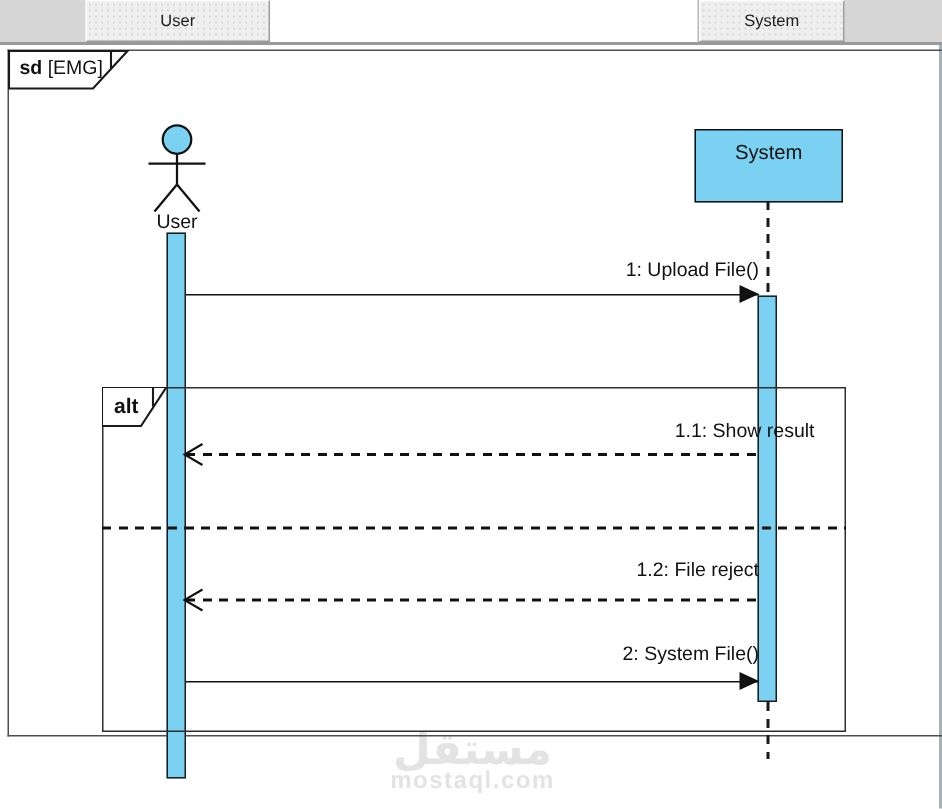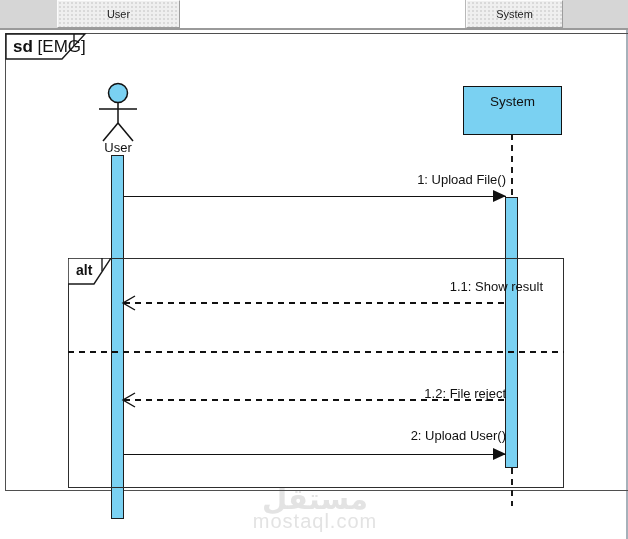--- a/index.html
+++ b/index.html
@@ -44,21 +44,21 @@
   }
 
   
   .sd-frame {
     left: 5px; top: 33px; width: 623px; height: 458px;
     border: 1px solid #4f4f4f;
     border-right: none;
   }
   .sd-label { left: 5px; top: 33px; width: 86px; height: 27px; }
   .sd-label-text {
-    left: 13px; top: 37px; font-size: 17px; white-space: nowrap;
+    left: 13px; top: 37px; font-size: 13px; white-space: nowrap;
   }
   .kw-bold { font-weight: bold; }
 
   
   .actor-svg  { left: 96px; top: 80px; }
   .actor-label {
     left: 88px; top: 140px; width: 60px;
     text-align: center; font-size: 13px;
   }
 
@@ -101,21 +101,21 @@
     background-image: repeating-linear-gradient(90deg, #111 0 6px, transparent 6px 11px);
   }
   .arrow-filled {
     width: 0; height: 0;
     border-top: 6.5px solid transparent;
     border-bottom: 6.5px solid transparent;
     border-left: 13px solid #111;
   }
   .m1-label { top: 172px; }  .m1-line { top: 196px; }  .m1-arrow { left: 493px; top: 190px; }
   .m11-label { top: 279px; margin-left: 37px; } .m11-line { top: 302px; } .m11-arrow { left: 121px; top: 295px; }
-  .m12-label { top: 386px; } .m12-line { top: 399px; } .m12-arrow { left: 121px; top: 392px; }
+  .m12-label { top: 372px; } .m12-line { top: 399px; } .m12-arrow { left: 121px; top: 392px; }
   .m2-label { top: 428px; }  .m2-line { top: 454px; }  .m2-arrow { left: 493px; top: 448px; }
 
   
   .alt-box {
     left: 68px; top: 258px; width: 496px; height: 230px;
     border: 1px solid #2e2e2e;
   }
   .alt-label-svg { left: 68px; top: 258px; }
   .alt-label-text {
     left: 76px; top: 262px; font-size: 14px; font-weight: bold;
@@ -127,23 +127,24 @@
 
   
   .watermark { left: 228px; top: 484px; width: 174px; text-align: center; z-index: 0; }
   .wm-ar {
     font-family: "DejaVu Sans", sans-serif;
     font-size: 29px; font-weight: bold;
     color: var(--watermark, #e3e3e3);
     direction: rtl; line-height: 30px;
   }
   .wm-en {
-    font-size: 20px; letter-spacing: 1px;
+    font-size: 16px; letter-spacing: 1px;
     color: var(--watermark, #e3e3e3);
     line-height: 14px;
+    font-weight: bold;
   }
   .diagram-layer { z-index: 1; }
 </style>
 </head>
 <body>
 
 <div class="abs watermark">
   <div class="wm-ar">مستقل</div>
   <div class="wm-en">mostaql.com</div>
 </div>
@@ -206,15 +207,15 @@
 <svg class="abs m11-arrow diagram-layer" width="15" height="16">
   <path d="M14,1 L2,8 L14,15" fill="none" stroke="#111" stroke-width="1.4"></path>
 </svg>
 
 <div class="abs msg-label m12-label diagram-layer">1.2: File reject</div>
 <div class="abs dash-line m12-line diagram-layer"></div>
 <svg class="abs m12-arrow diagram-layer" width="15" height="16">
   <path d="M14,1 L2,8 L14,15" fill="none" stroke="#111" stroke-width="1.4"></path>
 </svg>
 
-<div class="abs msg-label m2-label diagram-layer">2: Upload User()</div>
+<div class="abs msg-label m2-label diagram-layer">2: System File()</div>
 <div class="abs solid-line m2-line diagram-layer"></div>
 <div class="abs arrow-filled m2-arrow diagram-layer"></div>
 
 </body></html>

